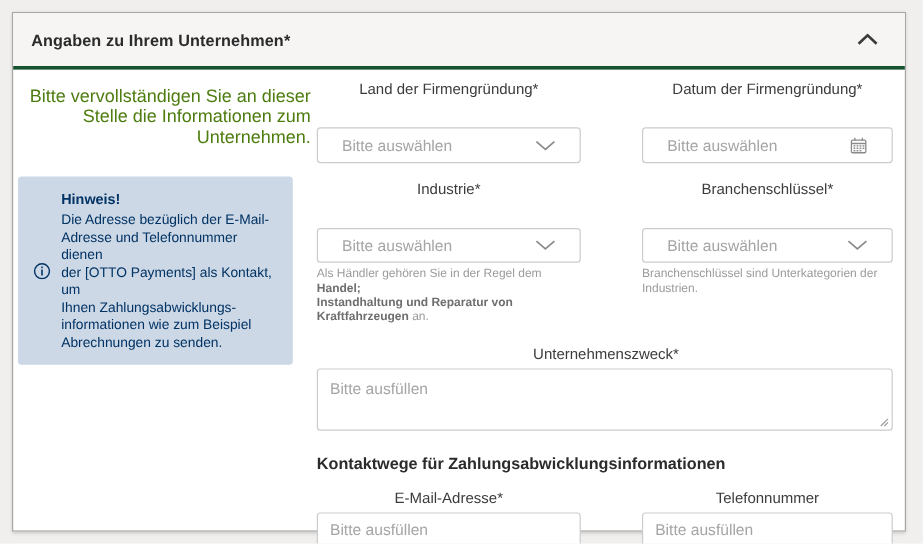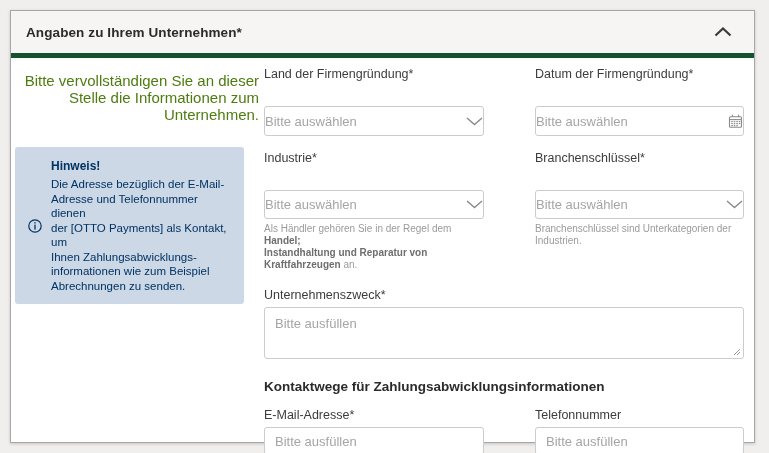--- a/index.html
+++ b/index.html
@@ -14,21 +14,21 @@
     position:absolute; left:10px; top:10px;
     width:745px; height:433px;
     background:#ffffff;
     border:1px solid #a9a7a5;
     box-shadow:0 1px 3px rgba(0,0,0,0.18);
     box-sizing:border-box;
   }
   .card-header {
     height:47px; box-sizing:border-box;
     background:#f6f5f4;
-    border-bottom:5px solid #14532d;
+    border-bottom:3px solid #14532d;
     display:flex; align-items:center;
     padding:0 22px 0 15px;
     cursor:pointer;
   }
   .card-title {
     margin:0; font-size:13.5px; font-weight:bold; color:#2b2b2b; letter-spacing:.1px;
   }
   .collapse-btn { margin-left:auto; display:flex; align-items:center; }
   .card-body { position:relative; height:384px; }
 
@@ -44,26 +44,26 @@
   .hint-icon { flex:0 0 auto; margin-top:1px; }
   .hint-content { margin-left:9px; color:#003264; }
   .hint-title { font-size:12px; font-weight:bold; line-height:16px; margin-bottom:3px; }
   .hint-text { font-size:11.5px; line-height:14.5px; }
 
   
   .right-col { position:absolute; left:253px; top:8px; width:482px; }
   .section-title { margin:0 0 15px 0; font-size:13.5px; font-weight:bold; color:#2b2b2b; }
   .section-title.second { margin:20px 0 13px 0; }
   .row { display:grid; grid-template-columns:220px 209px; column-gap:51px; margin-bottom:14px; }
-  .field-label { display:block; font-size:12.5px; line-height:16px; color:#3c3c3c; margin-bottom:4px; }
+  .field-label { display:block; font-size:12.5px; line-height:16px; color:#3c3c3c; margin-bottom:4px;text-align:center; }
   .control {
     height:30px; box-sizing:border-box;
     border:1px solid #cccccc; border-radius:3px;
     background:#fff; display:flex; align-items:center;
-    padding:0 0; cursor:pointer;margin-top:24px;
+    padding:0 20px; cursor:pointer;margin-top:24px;
   }
   .ph { color:#a5a5a5; font-size:13px; }
   .control .trail { margin-left:auto; display:flex; align-items:center; }
   .control input {
     border:none; outline:none; padding:0; flex:1 1 auto; min-width:0;
     font-family:inherit; font-size:13px; color:#333; background:transparent;
   }
   .text-input {
     width:100%; height:28px; box-sizing:border-box;
     border:1px solid #cccccc; border-radius:3px;

